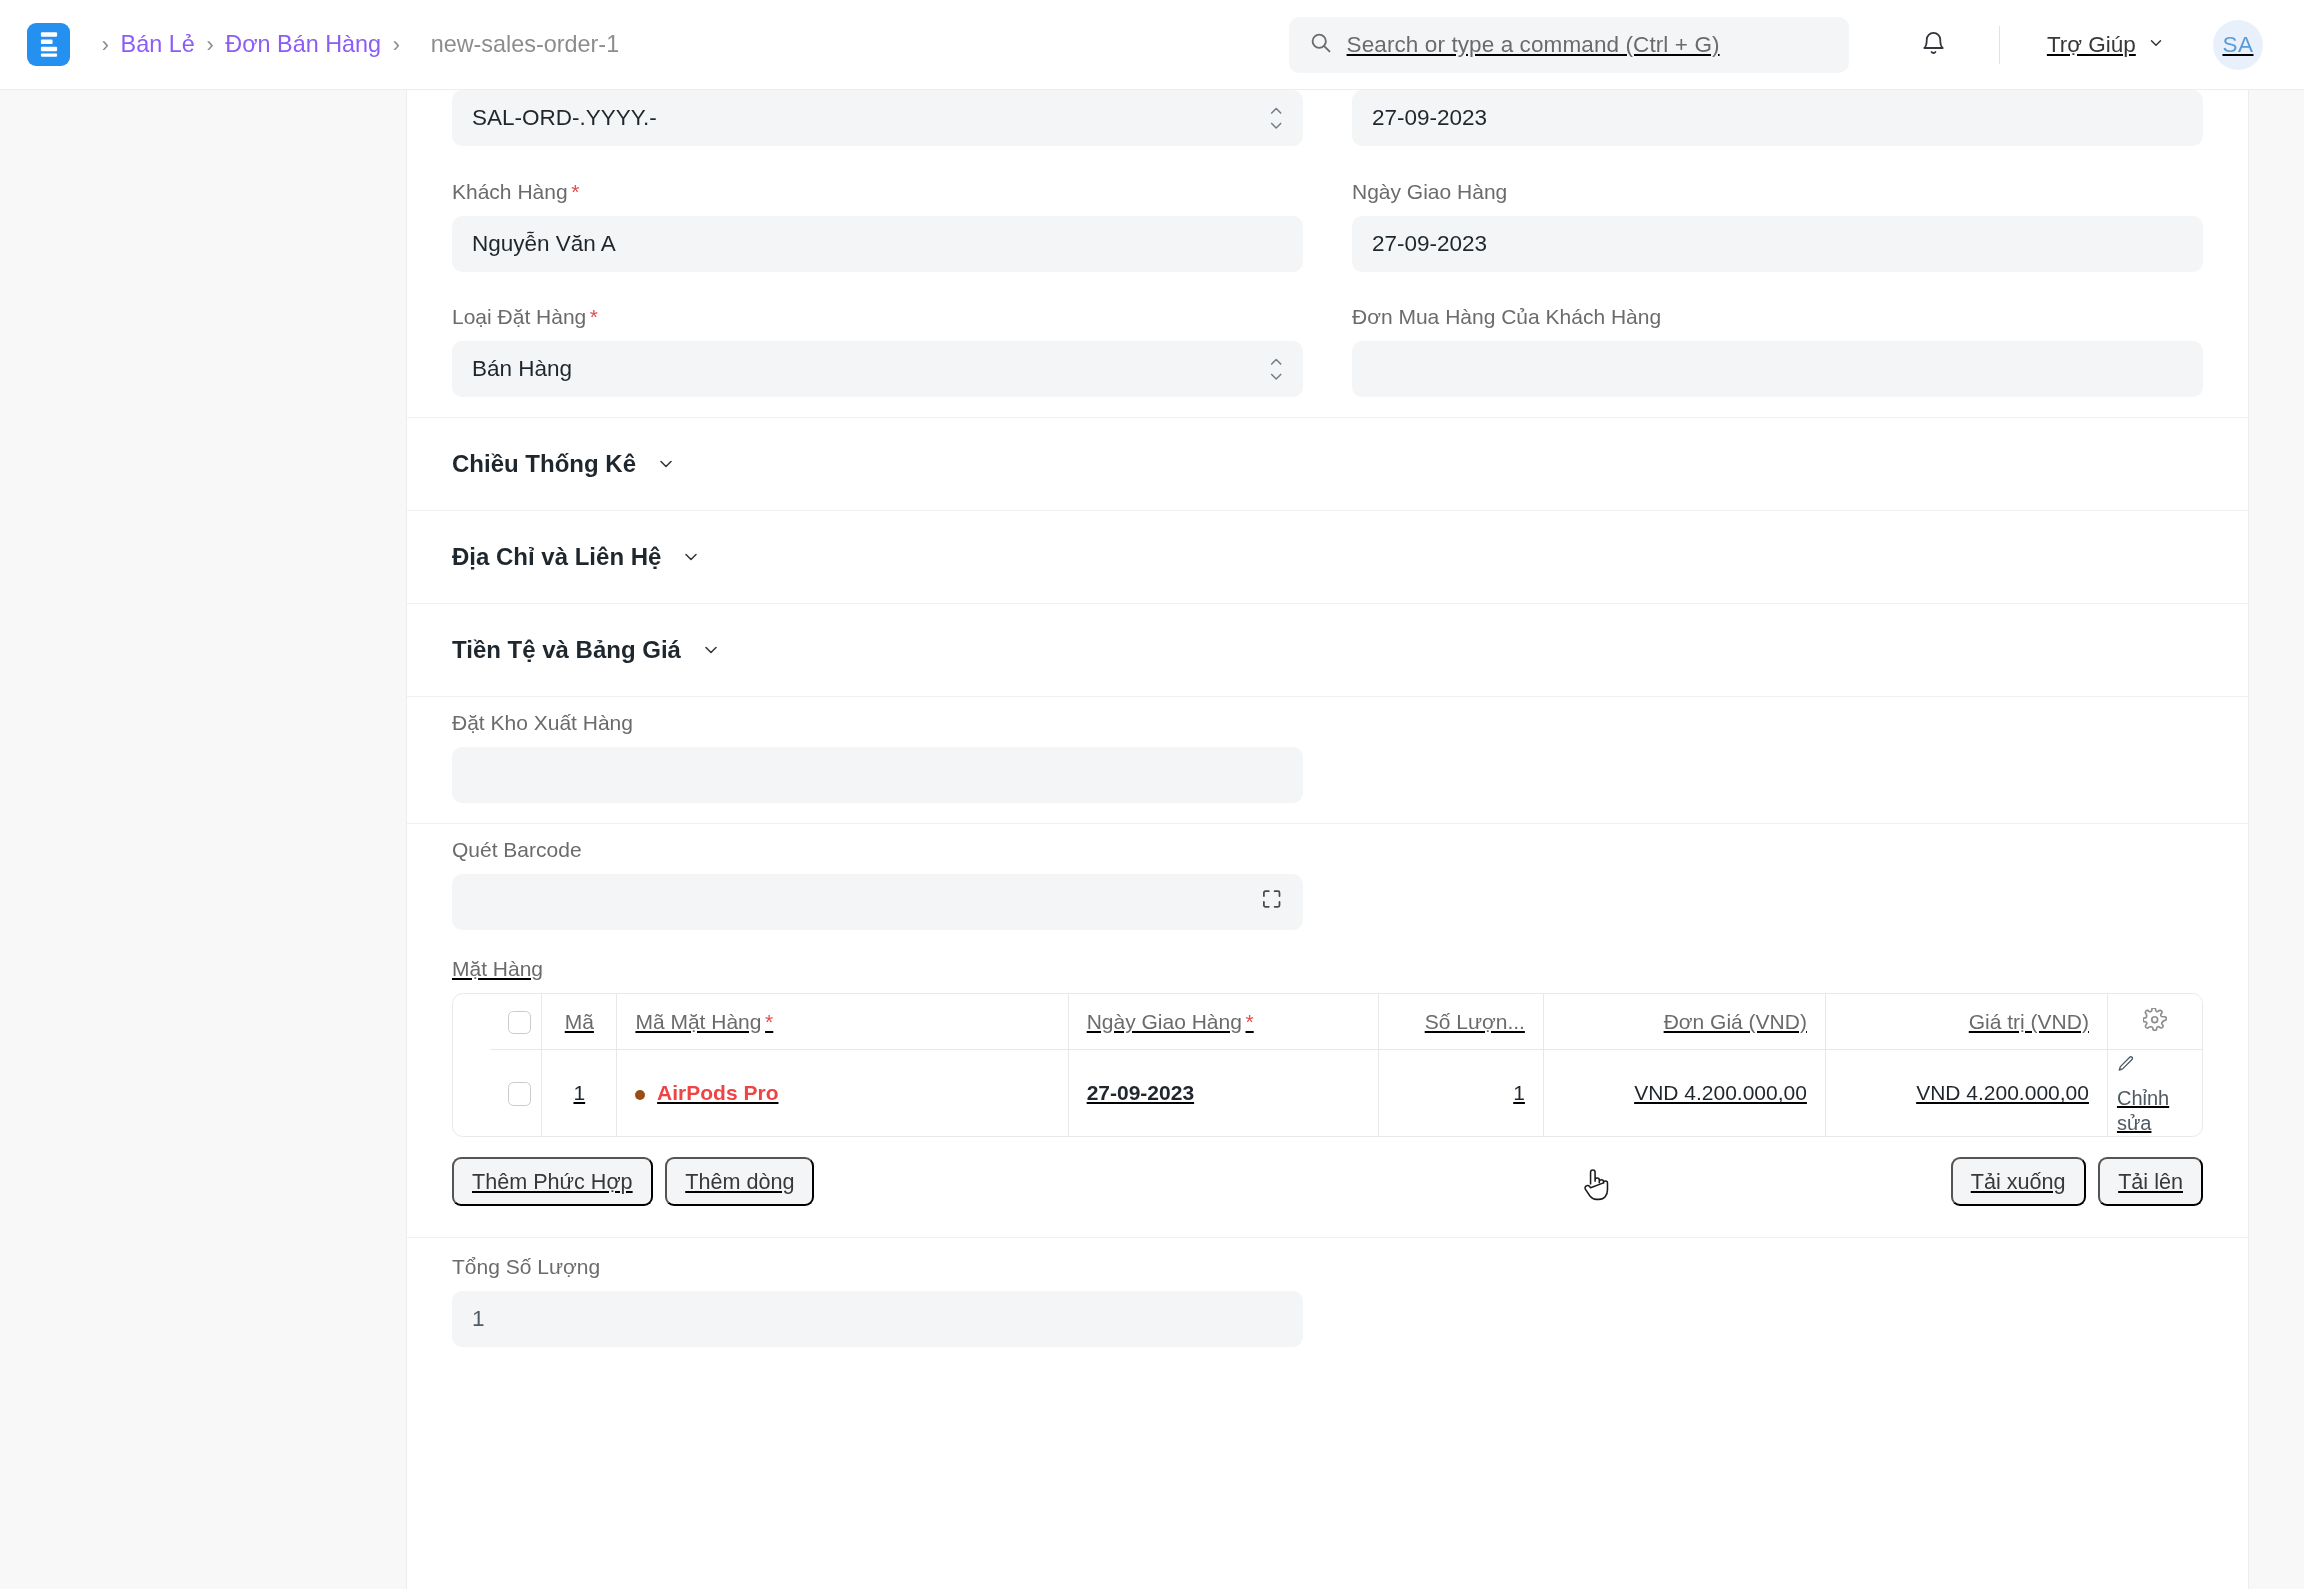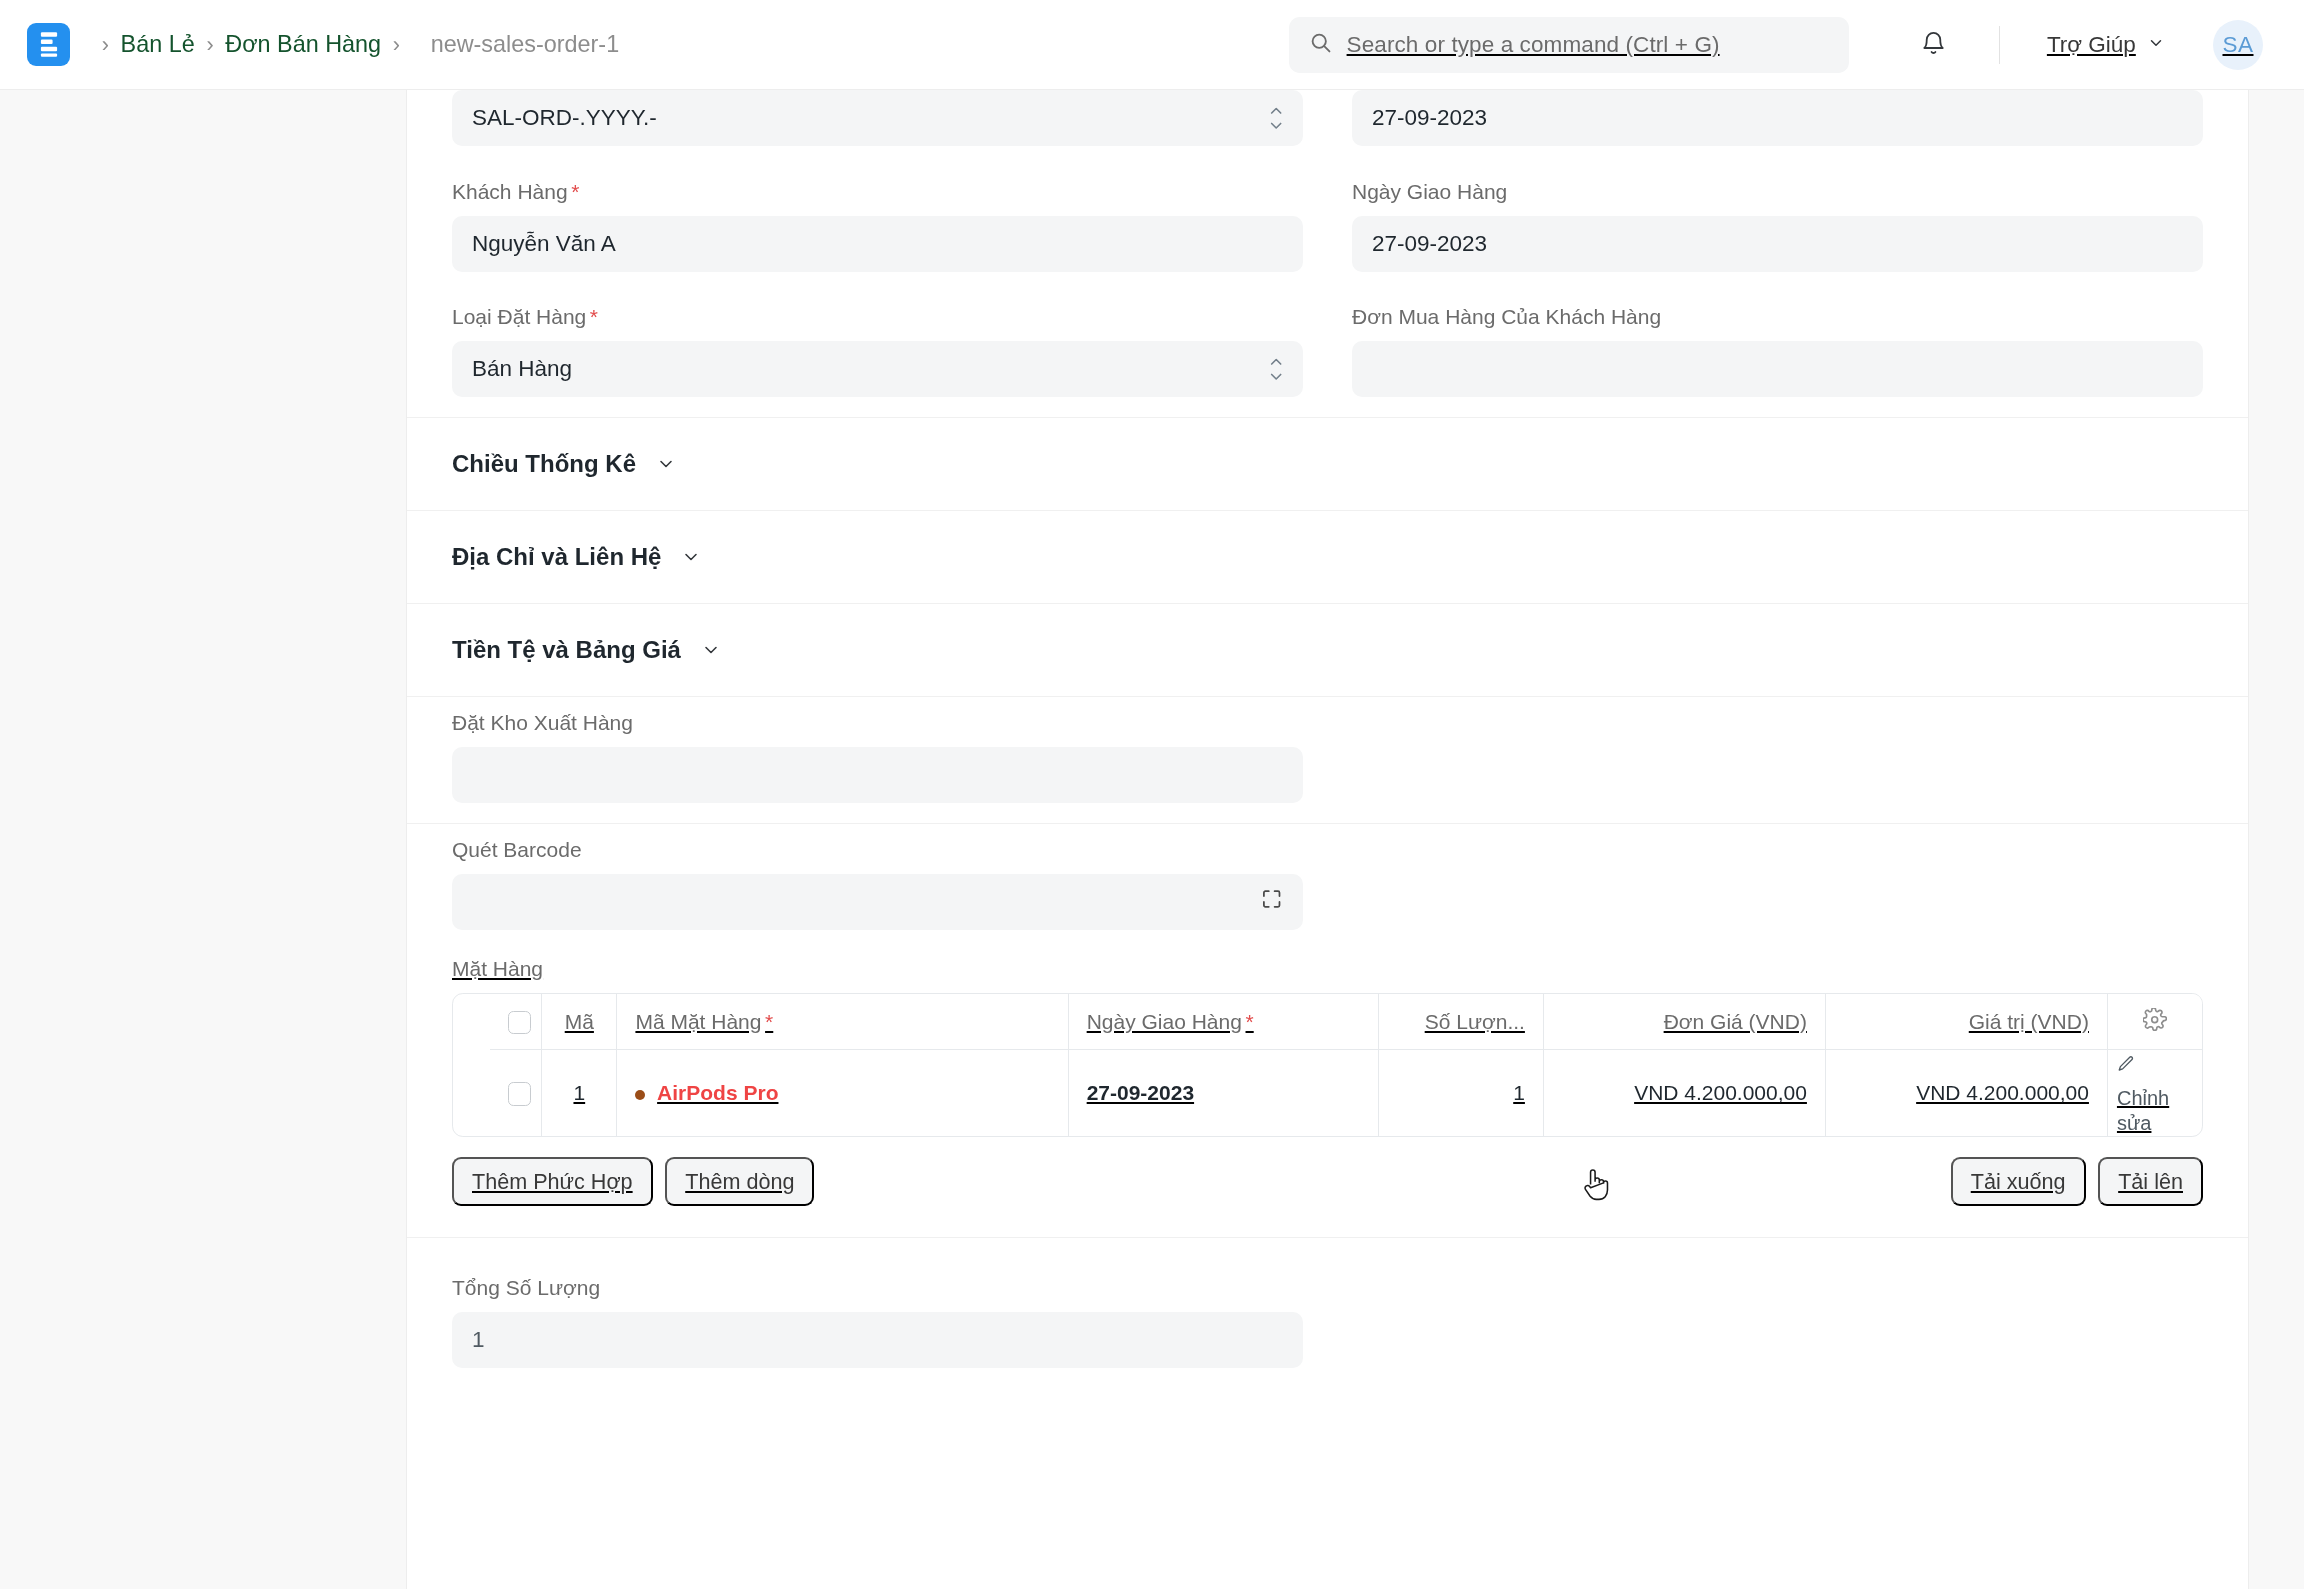--- a/index.html
+++ b/index.html
@@ -31,21 +31,21 @@
     display: flex; align-items: center; justify-content: center;
     margin-right: 20px;
     flex: none;
   }
   .app-logo svg { display: block; }
   .breadcrumb { display: flex; align-items: center; font-size: 23.4px; }
   .bc-sep {
     color: #8d8d8d; font-size: 21.6px;
     margin: 0 11.7px; display: inline-block;
   }
-  .bc-link { color: #14532d; text-decoration: none; white-space: nowrap; text-align: right; }
+  .bc-link { color: #8b5cf6; text-decoration: none; white-space: nowrap; text-align: right; }
   .bc-current { color: #8d8d8d; white-space: nowrap; margin-left: 19px; }
 
   .nav-right {
     margin-left: auto;
     display: flex; align-items: center; gap: 16px; text-decoration: underline;
   }
   .search-box {
     width: 560px; height: 56px;
     background: #f4f5f6;
     border-radius: 10.8px;
@@ -245,21 +245,21 @@
     margin-right: 12.6px;
     white-space: nowrap;
   }
   .spacer { margin-left: auto; }
   .btn.last { margin-right: 0; }
 
   
   .totals-wrap {
     border-top: 0.9px solid #f0f0f0;
     margin-top: 31px;
-    padding: 24px 45px 0 45px;
+    padding: 3px 45px 0 45px;
   }
   .t-grid {
     display: grid;
     grid-template-columns: 1fr 1fr;
     column-gap: 49px;
   }
   .t-col .field { padding: 12.6px 0 20px 0; }
 
   
   .cursor {

